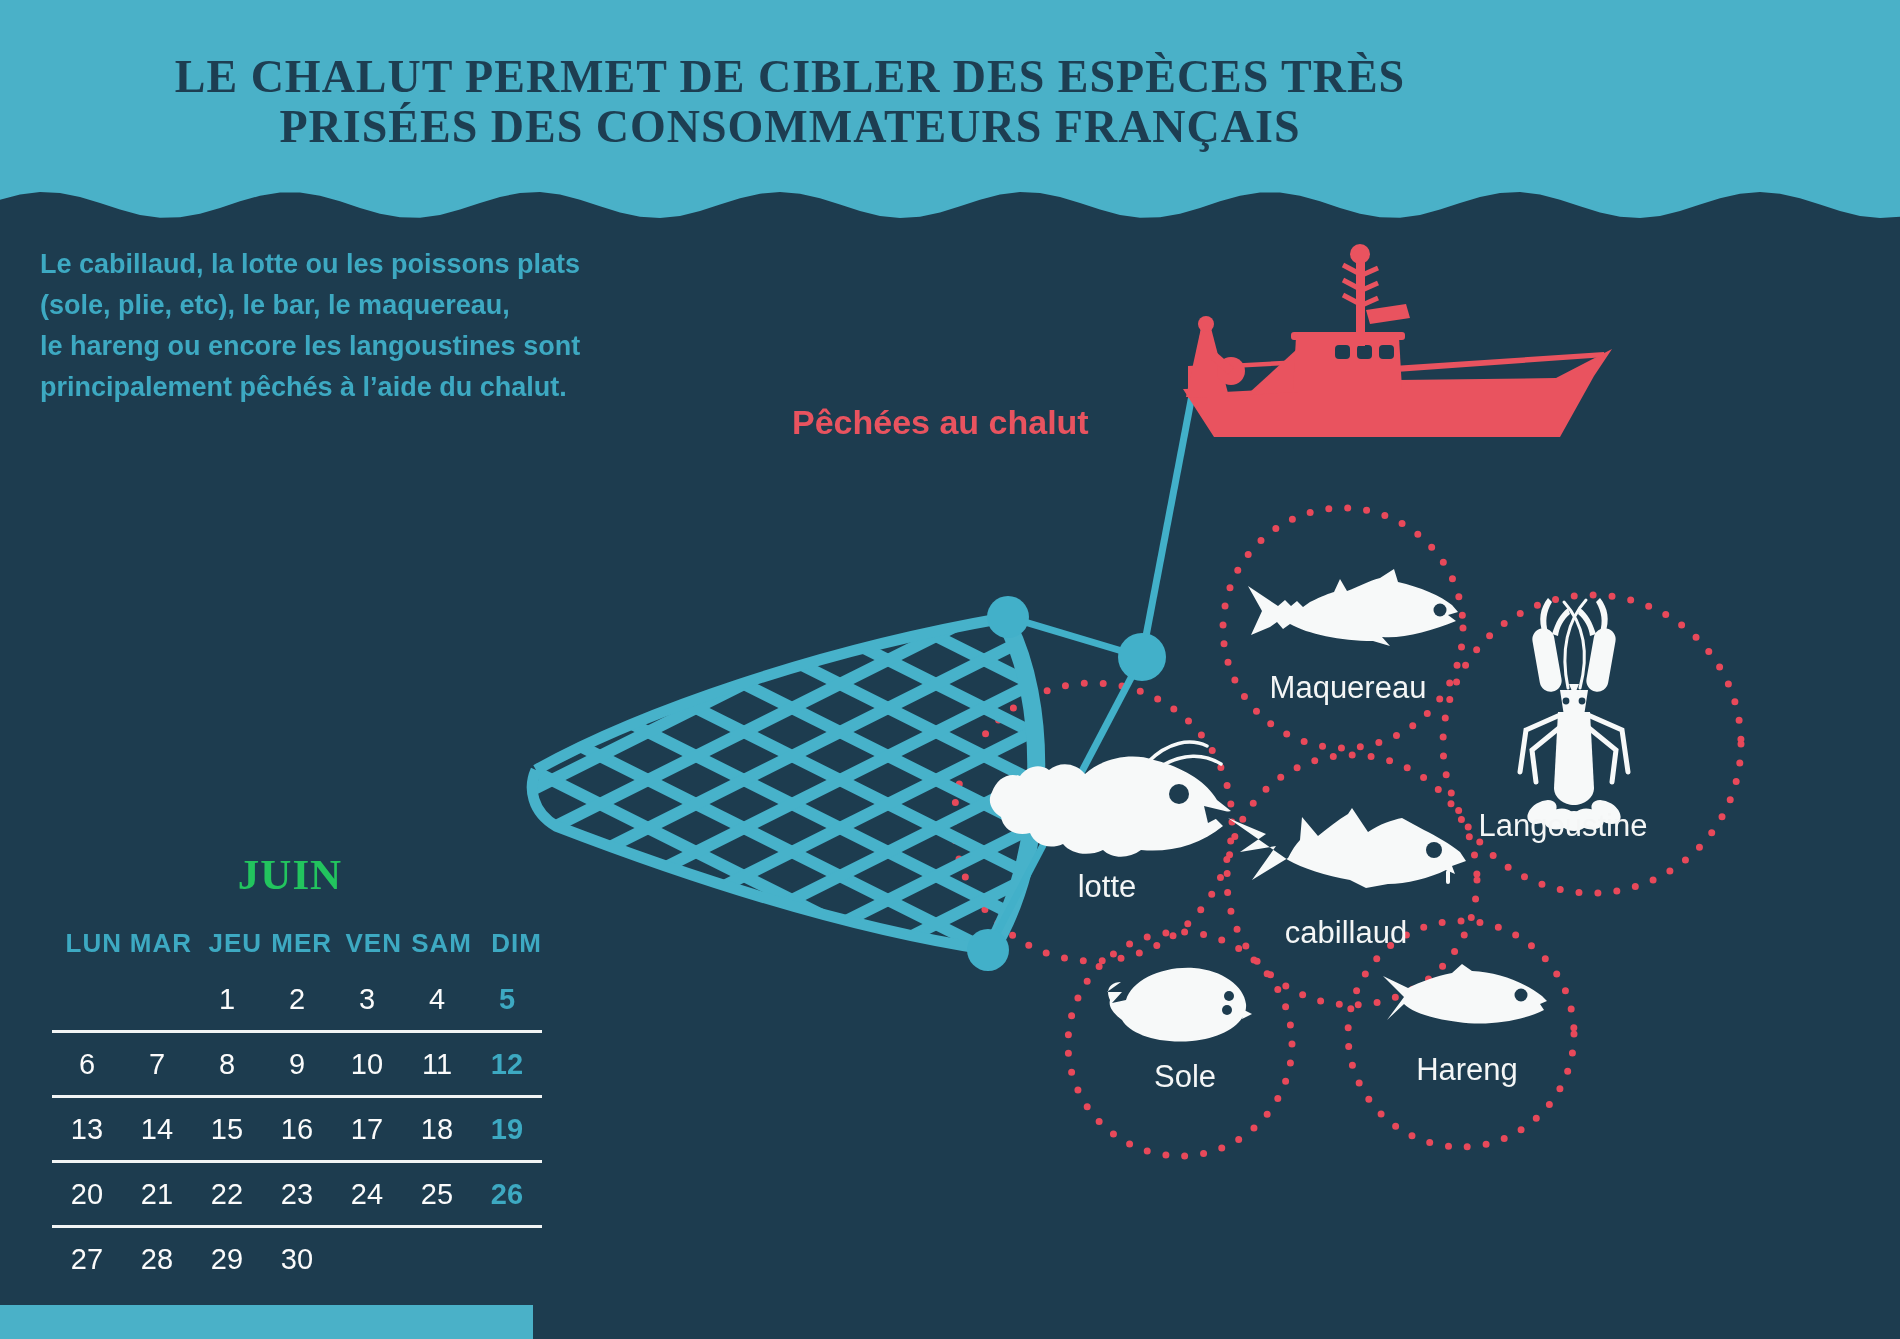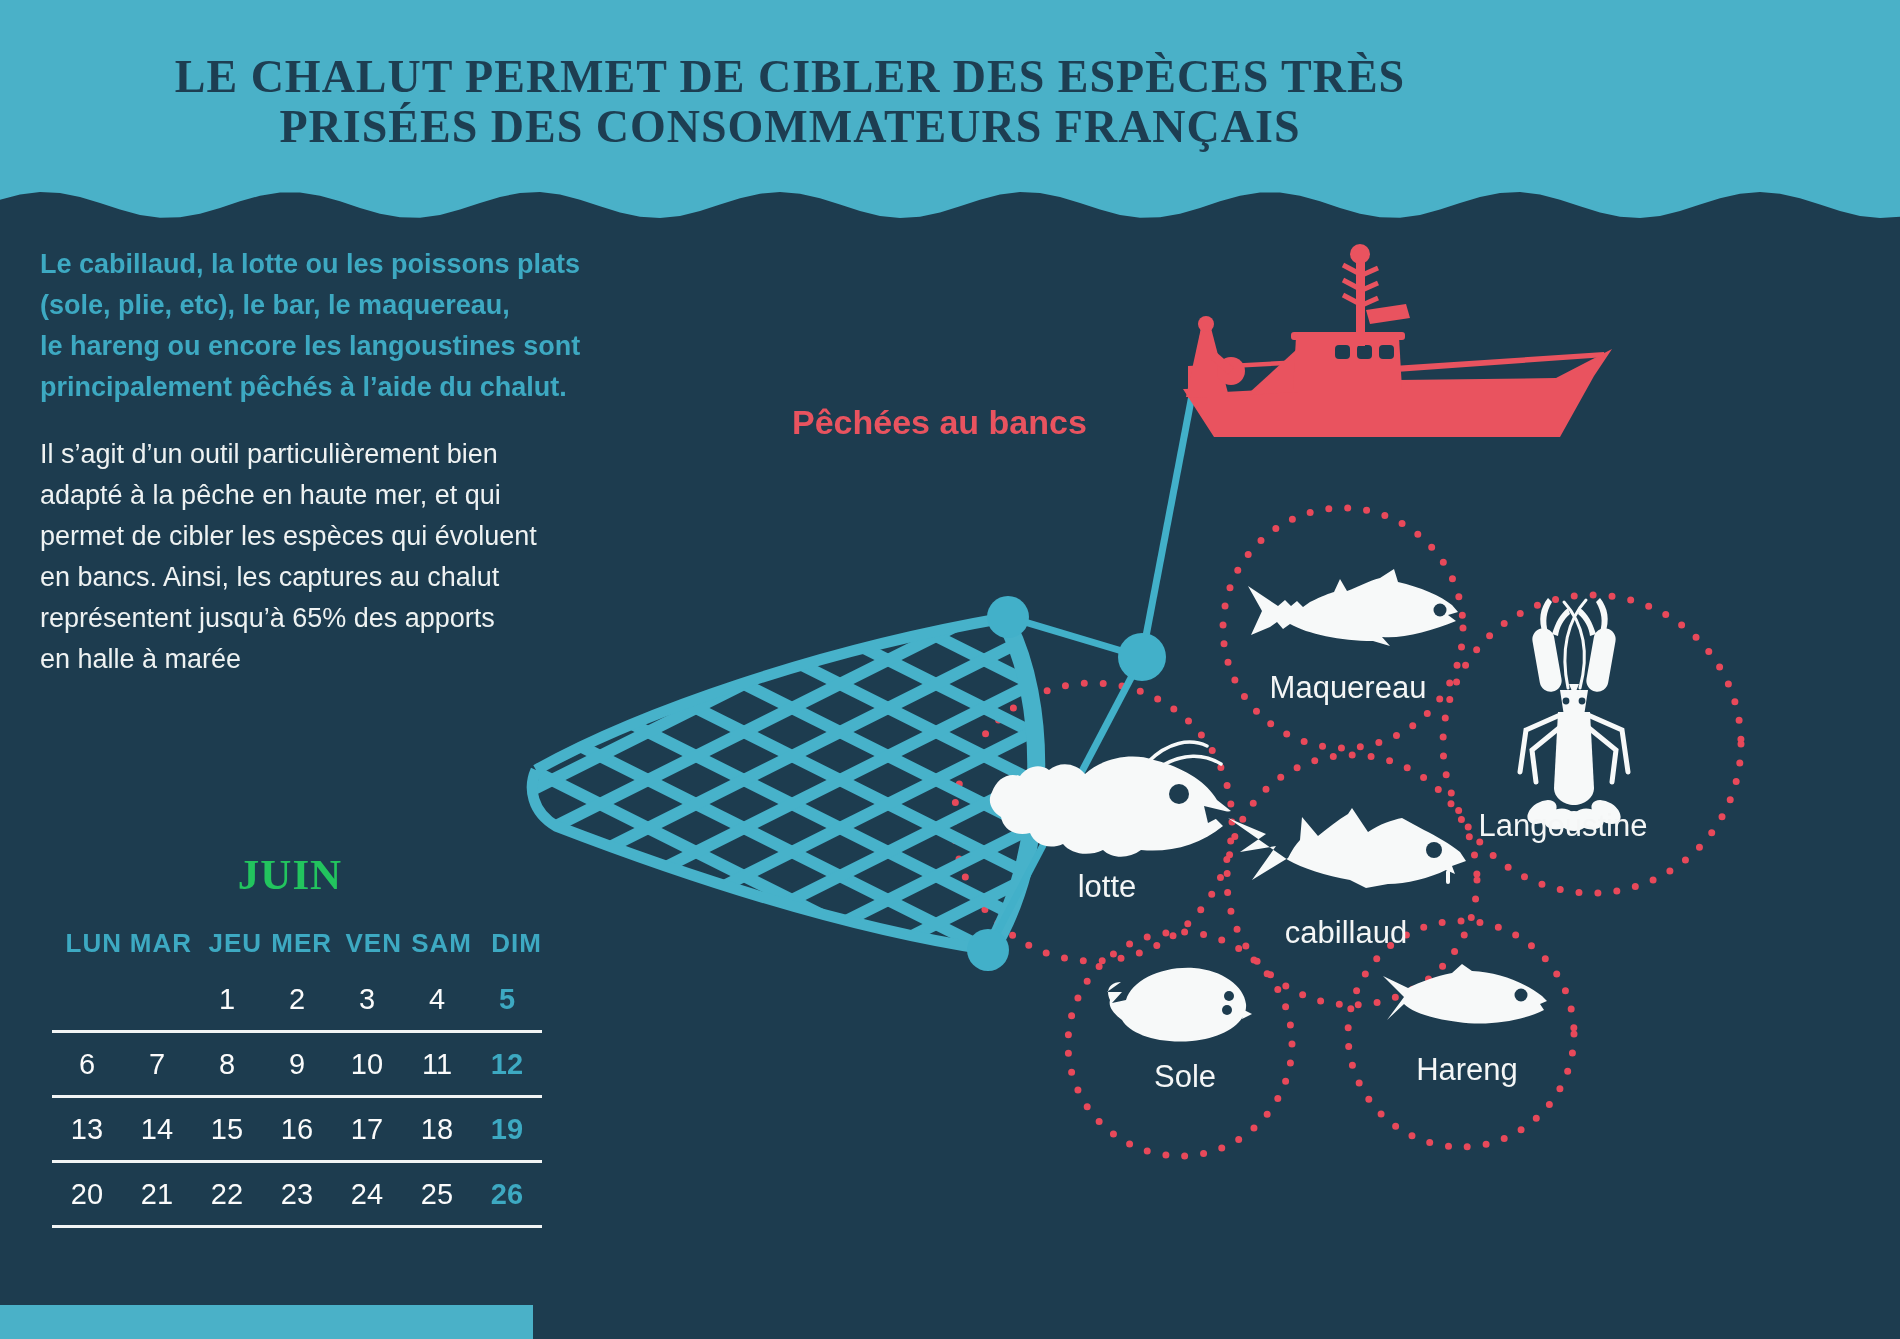--- a/index.html
+++ b/index.html
@@ -50,26 +50,20 @@
   </svg>
   <div id="title">
     <div>LE CHALUT PERMET DE CIBLER DES ESPÈCES TRÈS</div>
     <div>PRISÉES DES CONSOMMATEURS FRANÇAIS</div>
   </div>
 
   <div id="para-highlight" class="para">Le cabillaud, la lotte ou les poissons plats
 (sole, plie, etc), le bar, le maquereau,
 le hareng ou encore les langoustines sont
 principalement pêchés à l’aide du chalut.</div>
-  <div id="para-body" class="para">Il s’agit d’un outil particulièrement bien
-adapté à la pêche en haute mer, et qui
-permet de cibler les espèces qui évoluent
-en bancs. Ainsi, les captures au chalut
-représentent jusqu’à 65% des apports
-en halle à marée</div>
 
   <svg id="art" width="1900" height="1339" viewBox="0 0 1900 1339">
     <defs>
       <clipPath id="netclip">
         <path d="M536,770 C640,712 820,650 1004,618 C1050,700 1048,856 990,950
                  C830,926 660,866 556,826 C532,812 528,788 536,770 Z"></path>
       </clipPath>
     </defs>
 
     <g fill="none" stroke="#e8495a" stroke-width="7" stroke-linecap="round" stroke-dasharray="0 19">
@@ -242,21 +236,21 @@
     <g>
       <path fill="#f7f9f9" d="M1404,997 L1383,976 L1408,988
         C1420,982 1436,976 1452,973 L1462,964 L1472,971
         C1498,972 1524,982 1542,996 L1547,1001 L1540,1004 L1544,1010
         C1520,1022 1486,1026 1458,1022 C1432,1019 1412,1012 1404,1004
         L1387,1020 Z"></path>
       <circle cx="1521" cy="995" r="6.5" fill="#1d3c4f"></circle>
     </g>
   </svg>
 
-  <div id="trawl-label">Pêchées au bancs</div>
+  <div id="trawl-label">Pêchées au chalut</div>
 
   <div class="species-label" style="left:1348px;top:670px;">Maquereau</div>
   <div class="species-label" style="left:1563px;top:796px;margin-top:12px;">Langoustine</div>
   <div class="species-label" style="left:1107px;top:869px;">lotte</div>
   <div class="species-label" style="left:1346px;top:915px;text-align:center;">cabillaud</div>
   <div class="species-label" style="left:1185px;top:1059px;">Sole</div>
   <div class="species-label" style="left:1467px;top:1052px;">Hareng</div>
 
   <div id="month">JUIN</div>
   <div id="cal-head">
@@ -298,16 +292,25 @@
       </div>
       <div class="cal-row sep">
         <span>20</span>
         <span>21</span>
         <span>22</span>
         <span>23</span>
         <span>24</span>
         <span>25</span>
         <span class="sun">26</span>
       </div>
+      <div class="cal-row">
+        <span>27</span>
+        <span>28</span>
+        <span>29</span>
+        <span>30</span>
+        <span></span>
+        <span></span>
+        <span class="sun"></span>
+      </div>
     </div>
 
   <div id="corner-bar"></div>
 </div>
 
 </body></html>

